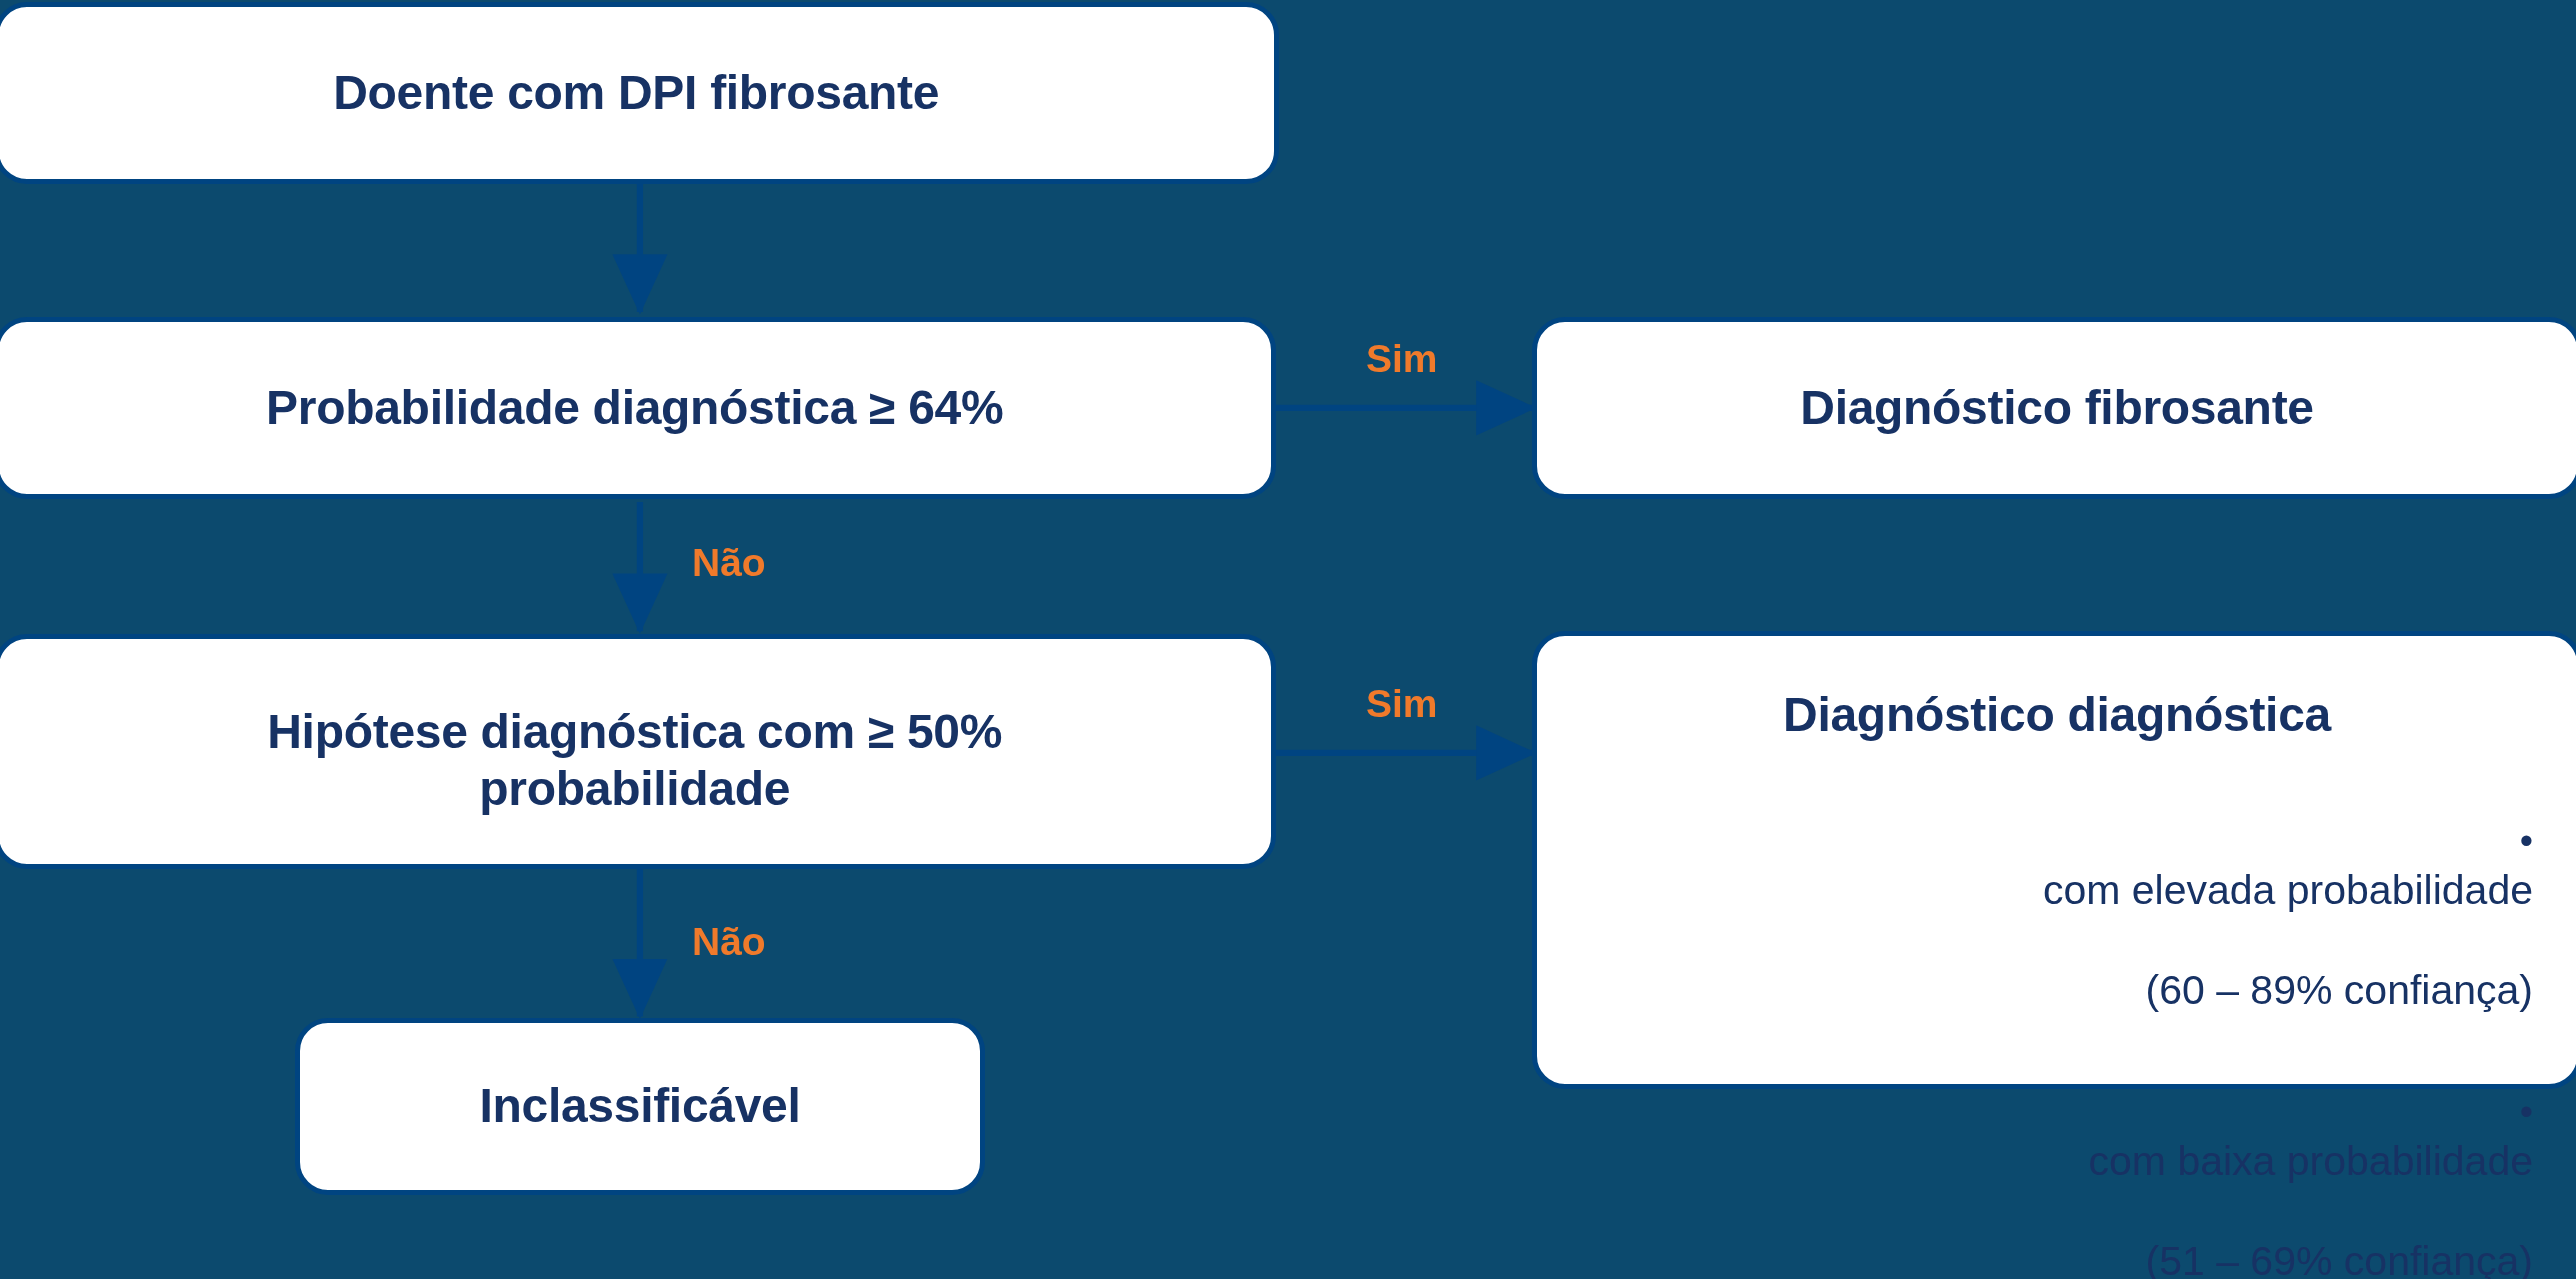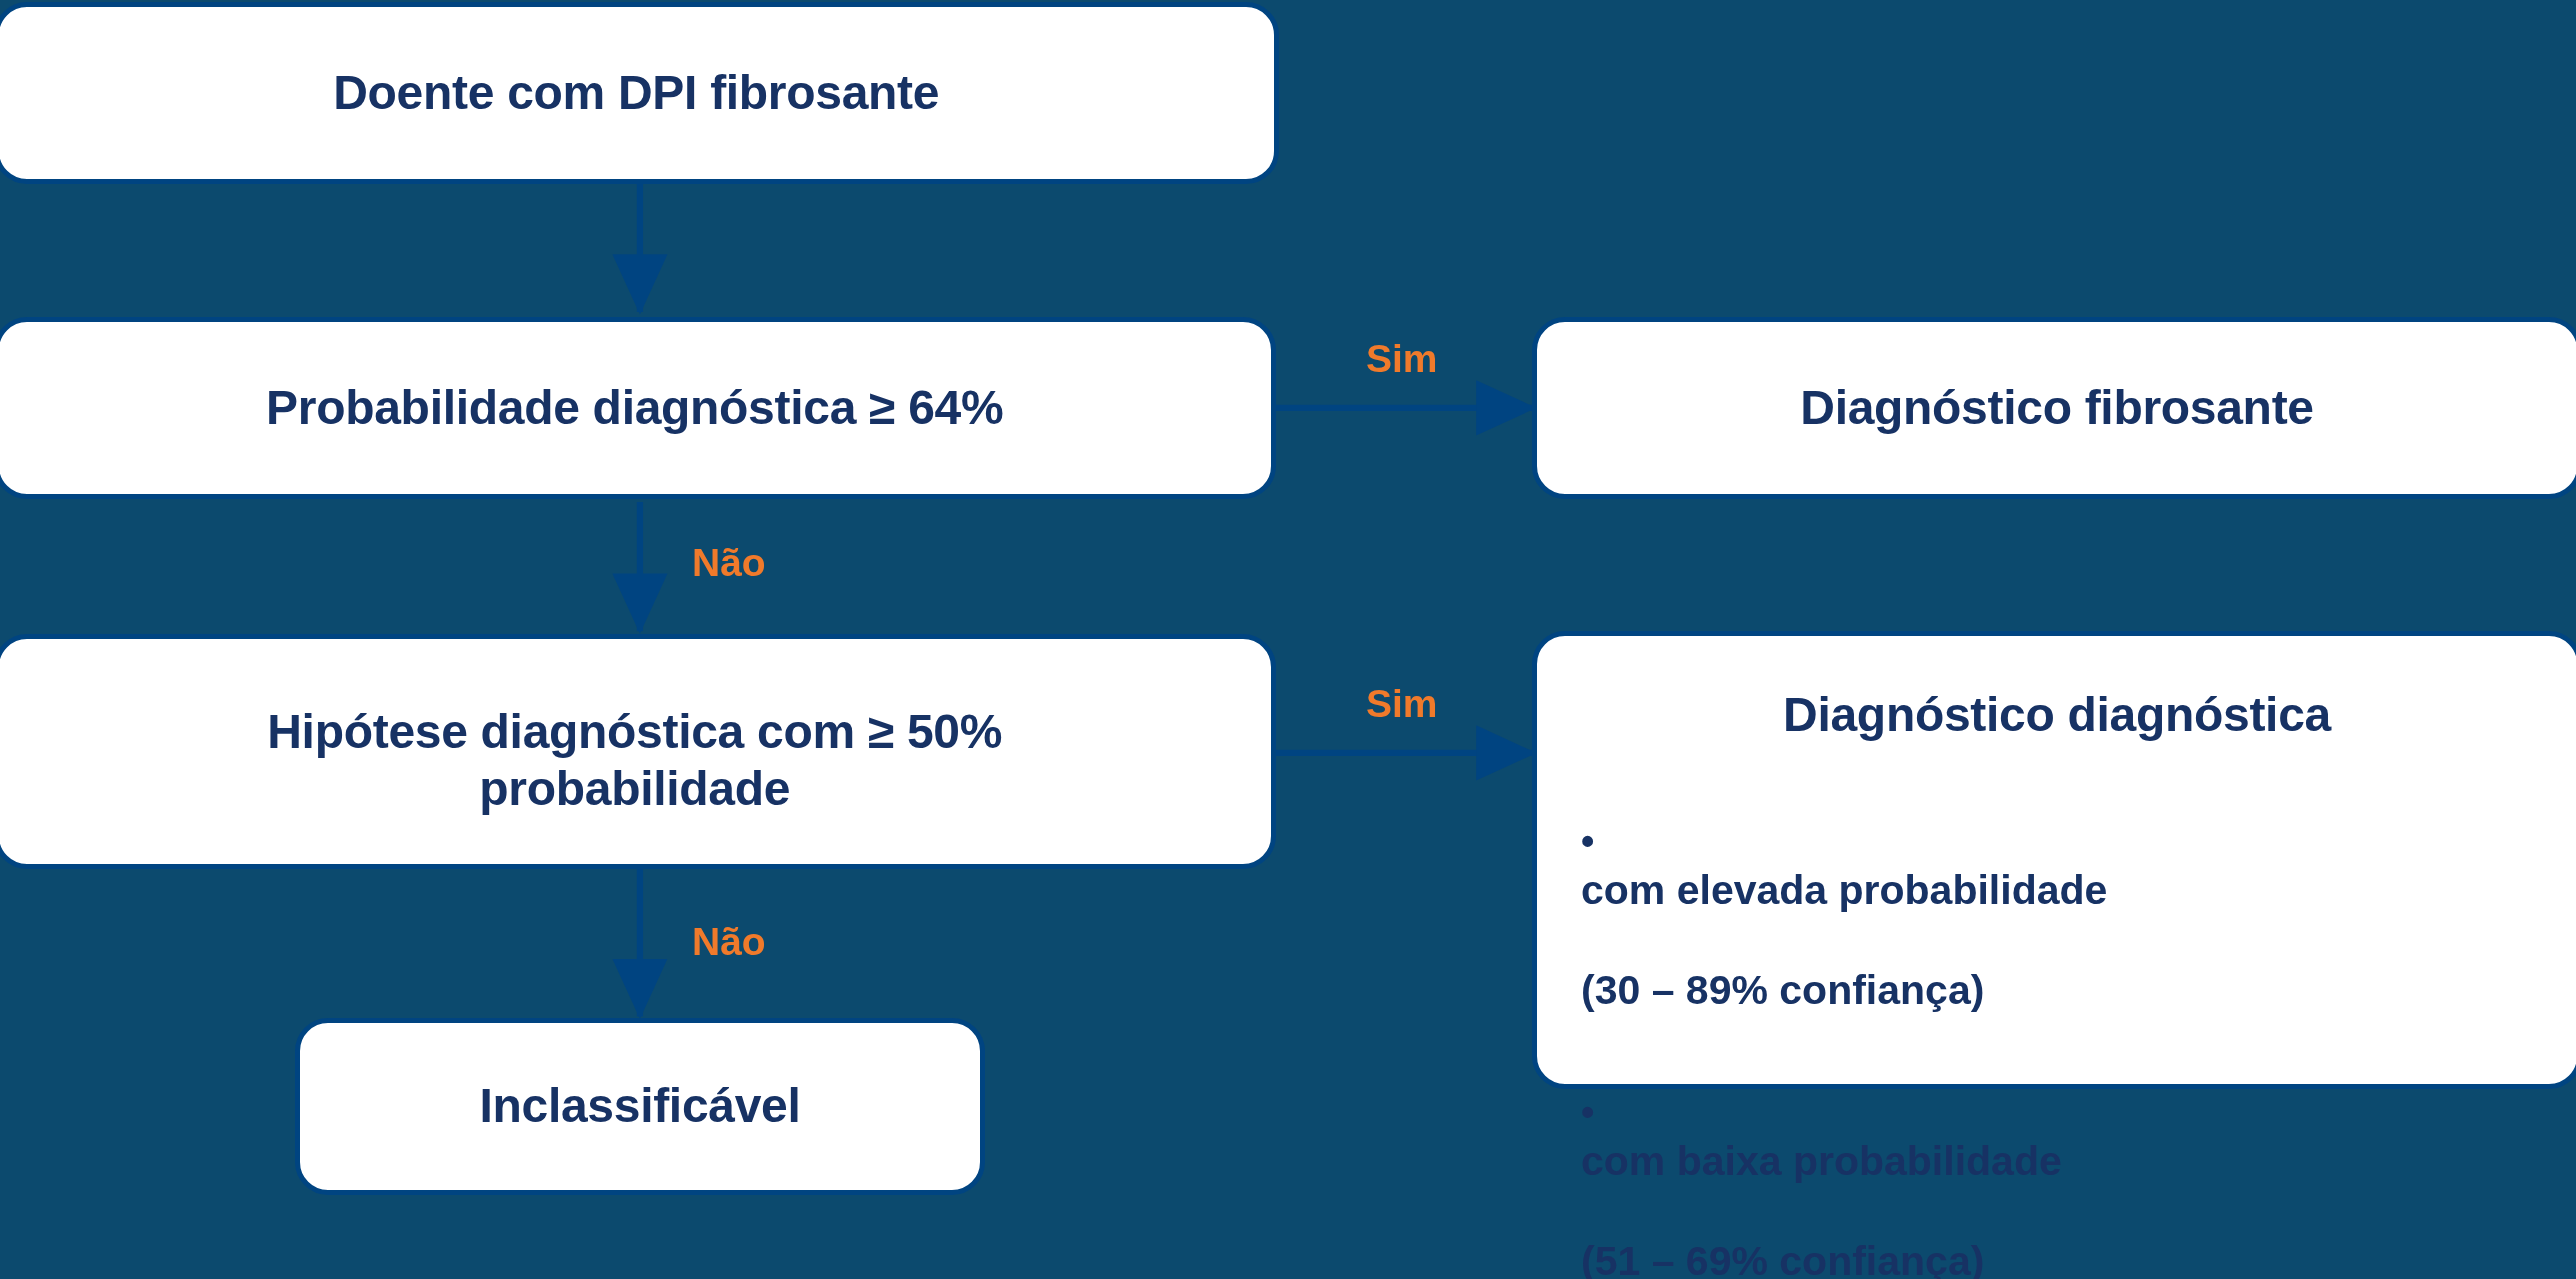--- a/index.html
+++ b/index.html
@@ -54,22 +54,22 @@
   .bullets {
     margin-top: 21.3px;
     padding: 0 44px;
     width: 100%;
     box-sizing: border-box;
   }
   .bullet {
     font-size: 41px;
     line-height: 1.22;
     color: #173264;
-    font-weight: bold;
-    text-align: left;
+    font-weight: normal;
+    text-align: right;
     margin-bottom: 21.3px;
     white-space: pre-line;
   }
   .bullet:last-child { margin-bottom: 0; }
   .bullet .dot {
     font-size: 38px;
     line-height: 1;
   }
   .edge-label {
     position: absolute;
@@ -118,21 +118,21 @@
   <div class="node" style="left:-6.3px; top:634px; width:1282px; height:235px;">
     <div class="node-title two-line">Hipótese diagnóstica com ≥ 50% probabilidade</div>
   </div>
 
   <div class="node" style="left:1532px; top:631px; width:1050px; height:458px; justify-content:flex-start; padding-top:51px;">
     <div class="node-title">Diagnóstico diagnóstica</div>
     <div class="bullets">
       <div class="bullet">
         <span class="dot">•</span>
         <span>com elevada probabilidade</span><br>
-        <span>(30 – 89% confiança)</span>
+        <span>(60 – 89% confiança)</span>
       </div>
       <div class="bullet">
         <span class="dot">•</span>
         <span>com baixa probabilidade</span><br>
         <span>(51 – 69% confiança)</span>
       </div>
     </div>
   </div>
 
   <div class="node" style="left:295px; top:1018px; width:690px; height:177px;">

